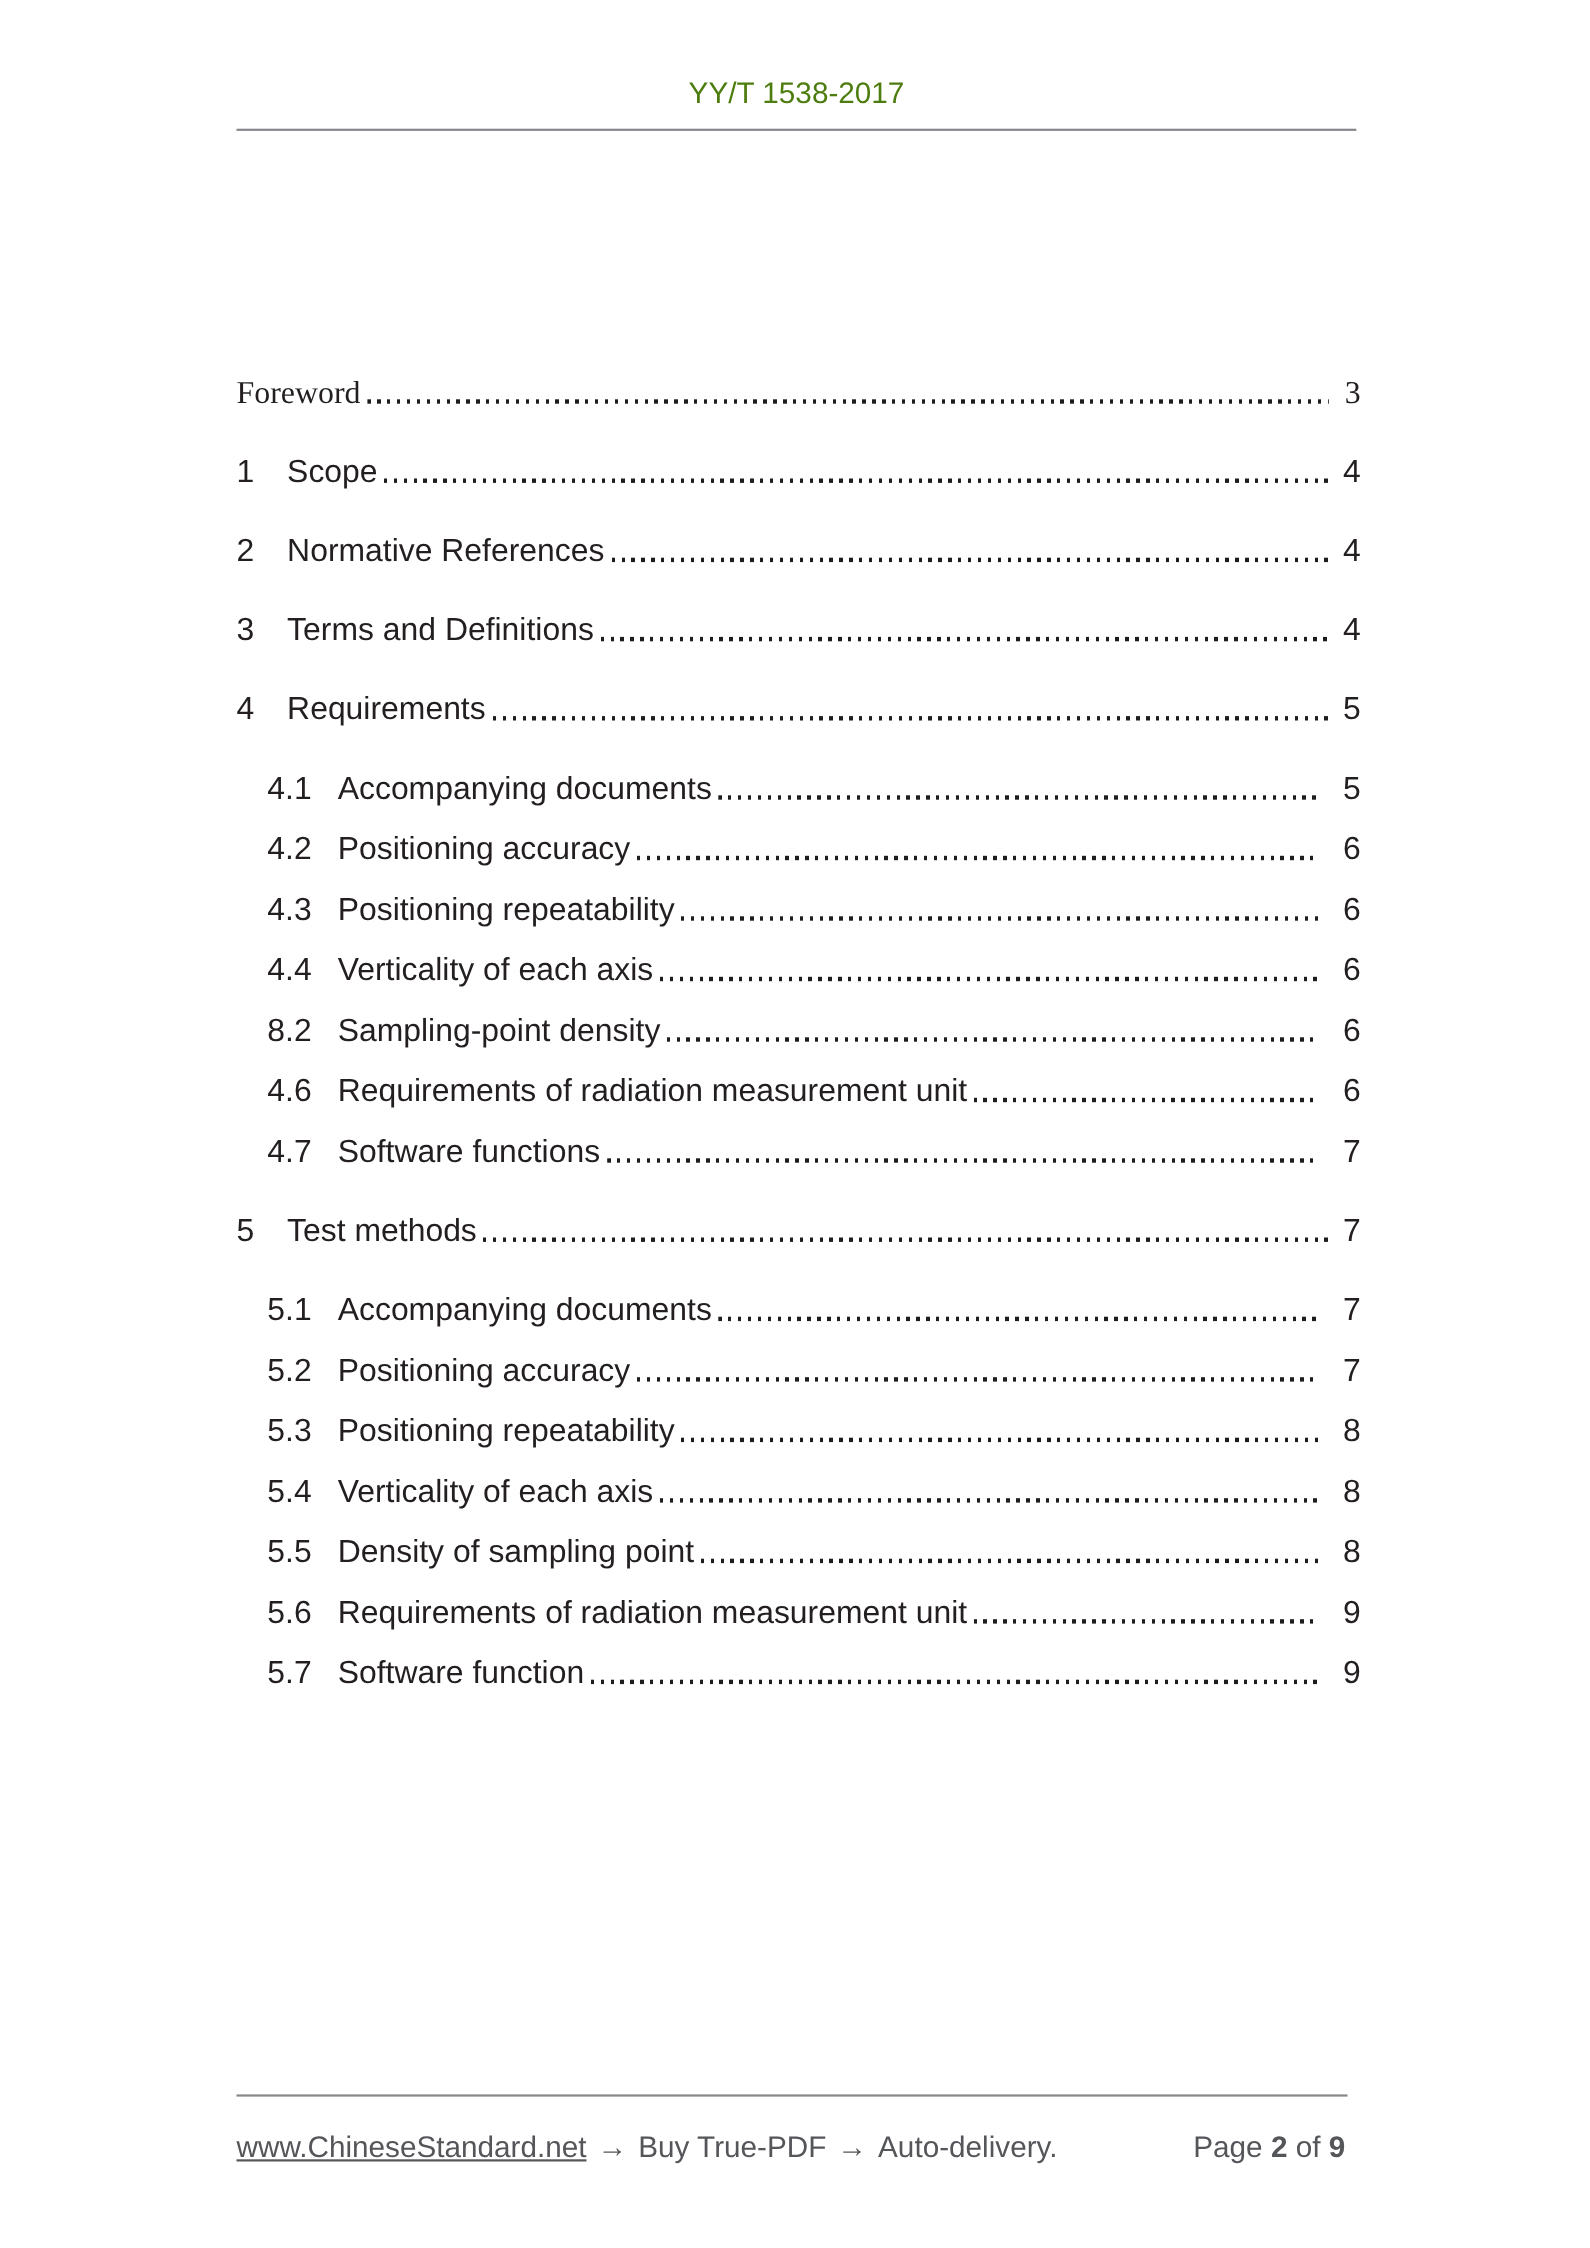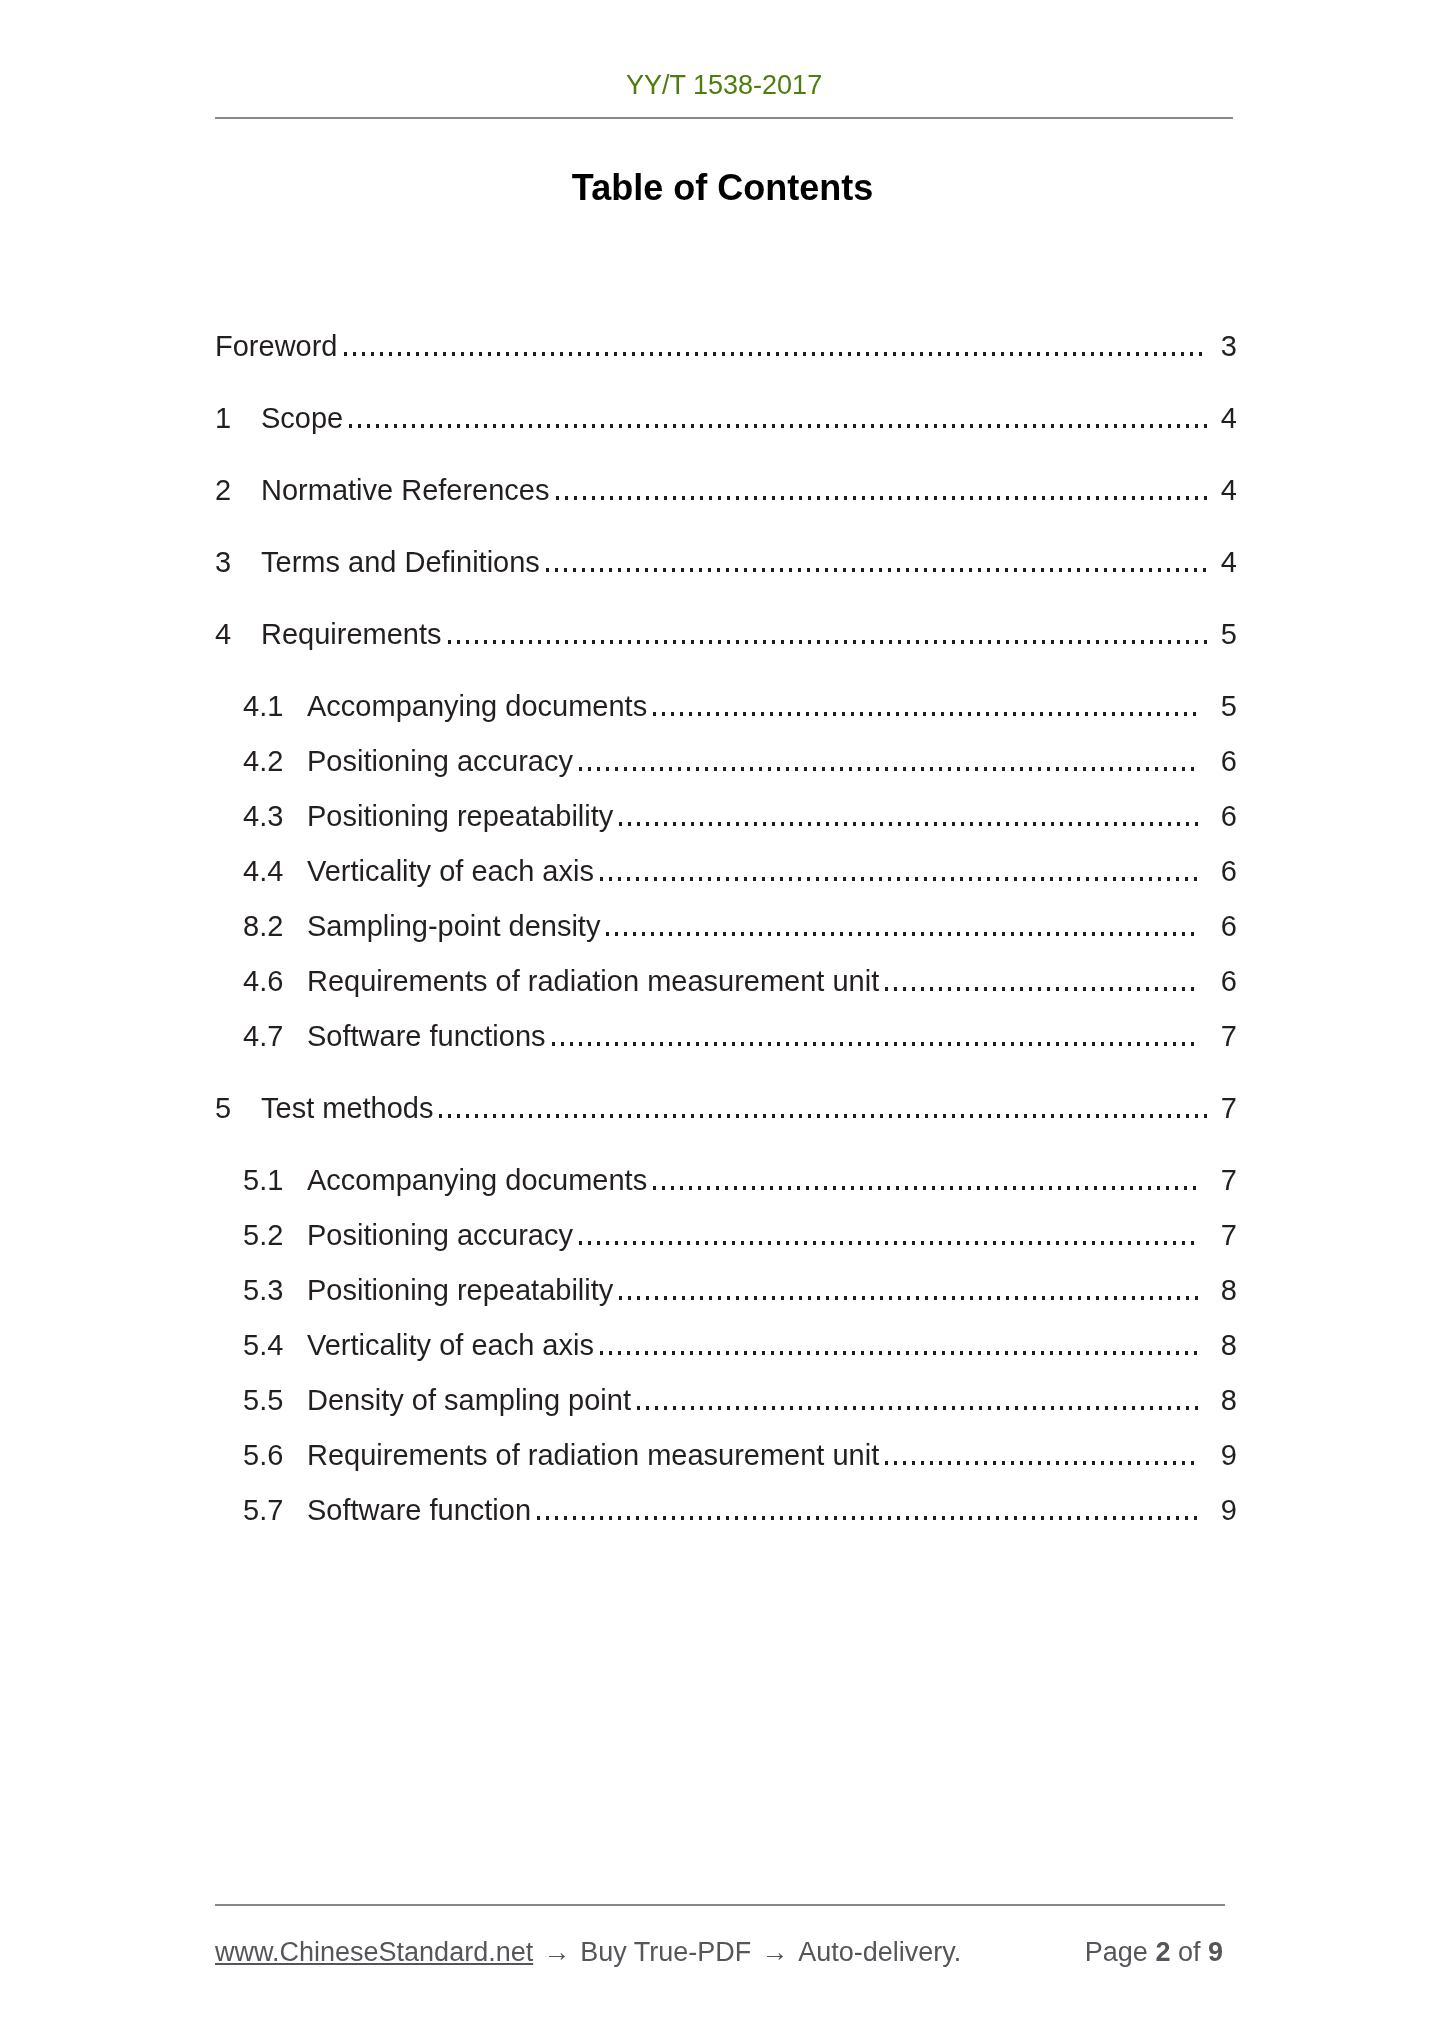--- a/index.html
+++ b/index.html
@@ -43,21 +43,21 @@
     position:absolute;top:330px;left:215px;width:1022px;
   }
   .toc-row{
     display:flex;align-items:baseline;
     font-size:29px;line-height:32px;
     white-space:nowrap;
   }
   .toc-row.lvl0{margin-top:40px;}
   .toc-row.lvl1{margin-top:23px;}
   .toc-row.after-lvl0{margin-top:40px;}
-  .toc-row.first{margin-top:0;}
+  .toc-row.first{margin-top:11px;font-family:Liberation Serif, serif;}
   .toc-num{flex:0 0 auto;}
   .lvl0 .toc-num{width:46px;}
   .lvl1{padding-left:28px;}
   .lvl1 .toc-num{width:64px;}
   .toc-label{flex:0 0 auto;}
   .toc-leader{
     flex:1 1 auto;
     height:4px;
     align-self:flex-end;
     margin:0 3px 6px 6px;
@@ -83,21 +83,20 @@
   .ftr b{font-weight:bold;}
 </style>
 </head>
 <body>
 
 <div class="page">
 
   <div class="hdr-watermark">YY/T 1538-2017</div>
   <div class="hdr-rule"></div>
 
-  <h1 class="doc-title">Table of Contents</h1>
 
   <div class="toc" id="toc">
       <div class="toc-row lvl0 first">
 
       <span class="toc-label">Foreword</span>
       <span class="toc-leader"></span>
       <span class="toc-page">3</span>
     </div>
       <div class="toc-row lvl0">
       <span class="toc-num">1</span>

